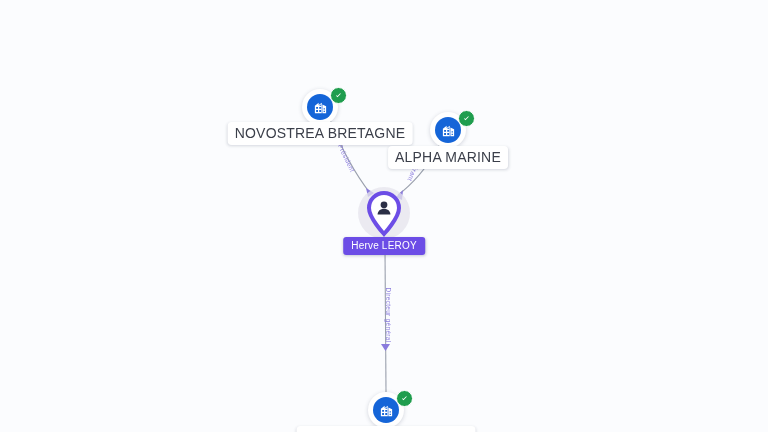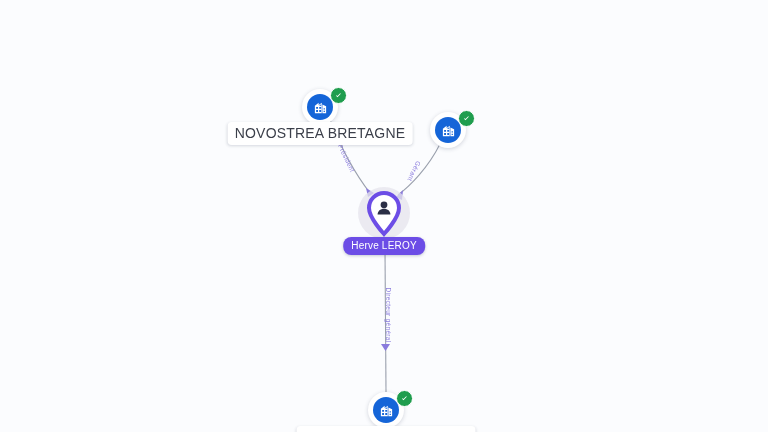--- a/index.html
+++ b/index.html
@@ -112,21 +112,21 @@
   .pin-wrap svg { display: block; }
   .person-label {
     position: absolute;
     transform: translateX(-50%);
     white-space: nowrap;
     background: #6c4de6;
     color: #ffffff;
     font-size: 10px;
     letter-spacing: .2px;
     padding: 3px 8px 4px 8px;
-    border-radius: 8px;
+    border-radius: 3px;
     box-shadow: 0 1px 3px rgba(40,50,80,0.25);
     cursor: pointer;
   }
 
   
   .edge-label {
     position: absolute;
     white-space: nowrap;
     color: #8a7bdd;
     font-size: 6.5px;
@@ -188,20 +188,21 @@
           <path fill="#ffffff" d="M15 21V7l6 3v11h-6zm2-2h2v-2h-2v2zm0-4h2v-2h-2v2z"></path>
         </svg>
       </div>
     </div>
     <div class="verified-badge">
       <svg width="9" height="9" viewBox="0 0 24 24" aria-hidden="true">
         <path fill="#ffffff" d="M9.2 16.4l-3.8-3.8 1.5-1.5 2.3 2.3 7.4-7.4 1.5 1.5z"></path>
       </svg>
     </div>
   </div>
+  <div class="company-label" style="left:448px; top:146px;">ALPHA MARINE</div>
 
   <div class="person-node" style="left:384px; top:213px;">
     <div class="person-halo"></div>
     <div class="pin-wrap">
       <svg width="38" height="46" viewBox="0 0 38 46" aria-hidden="true">
         <path d="M19 2c-8.3 0-15 6.7-15 15 0 10 15 26 15 26s15-16 15-26c0-8.3-6.7-15-15-15z" fill="#ffffff" stroke="#6c4de6" stroke-width="4"></path>
         <g transform="translate(19,18)">
           <circle cx="0" cy="-4.2" r="3.4" fill="#2b2f45"></circle>
           <path d="M-6.4,5.6c0-3.6 2.8-5.8 6.4-5.8s6.4,2.2 6.4,5.8z" fill="#2b2f45"></path>
         </g>

